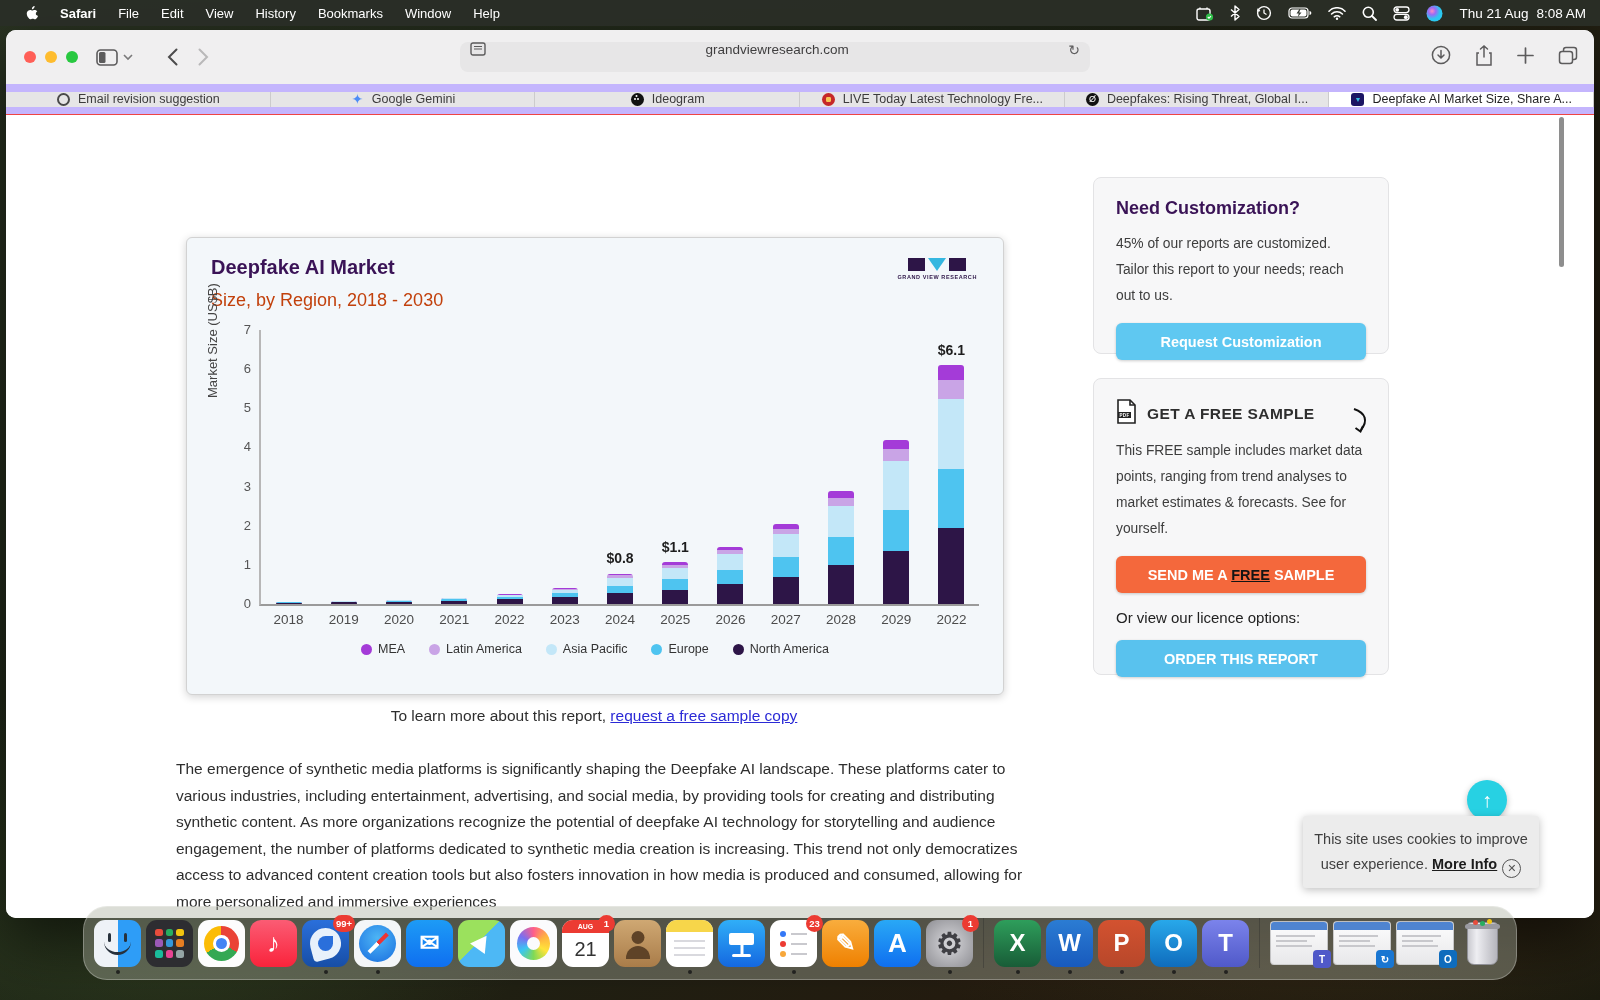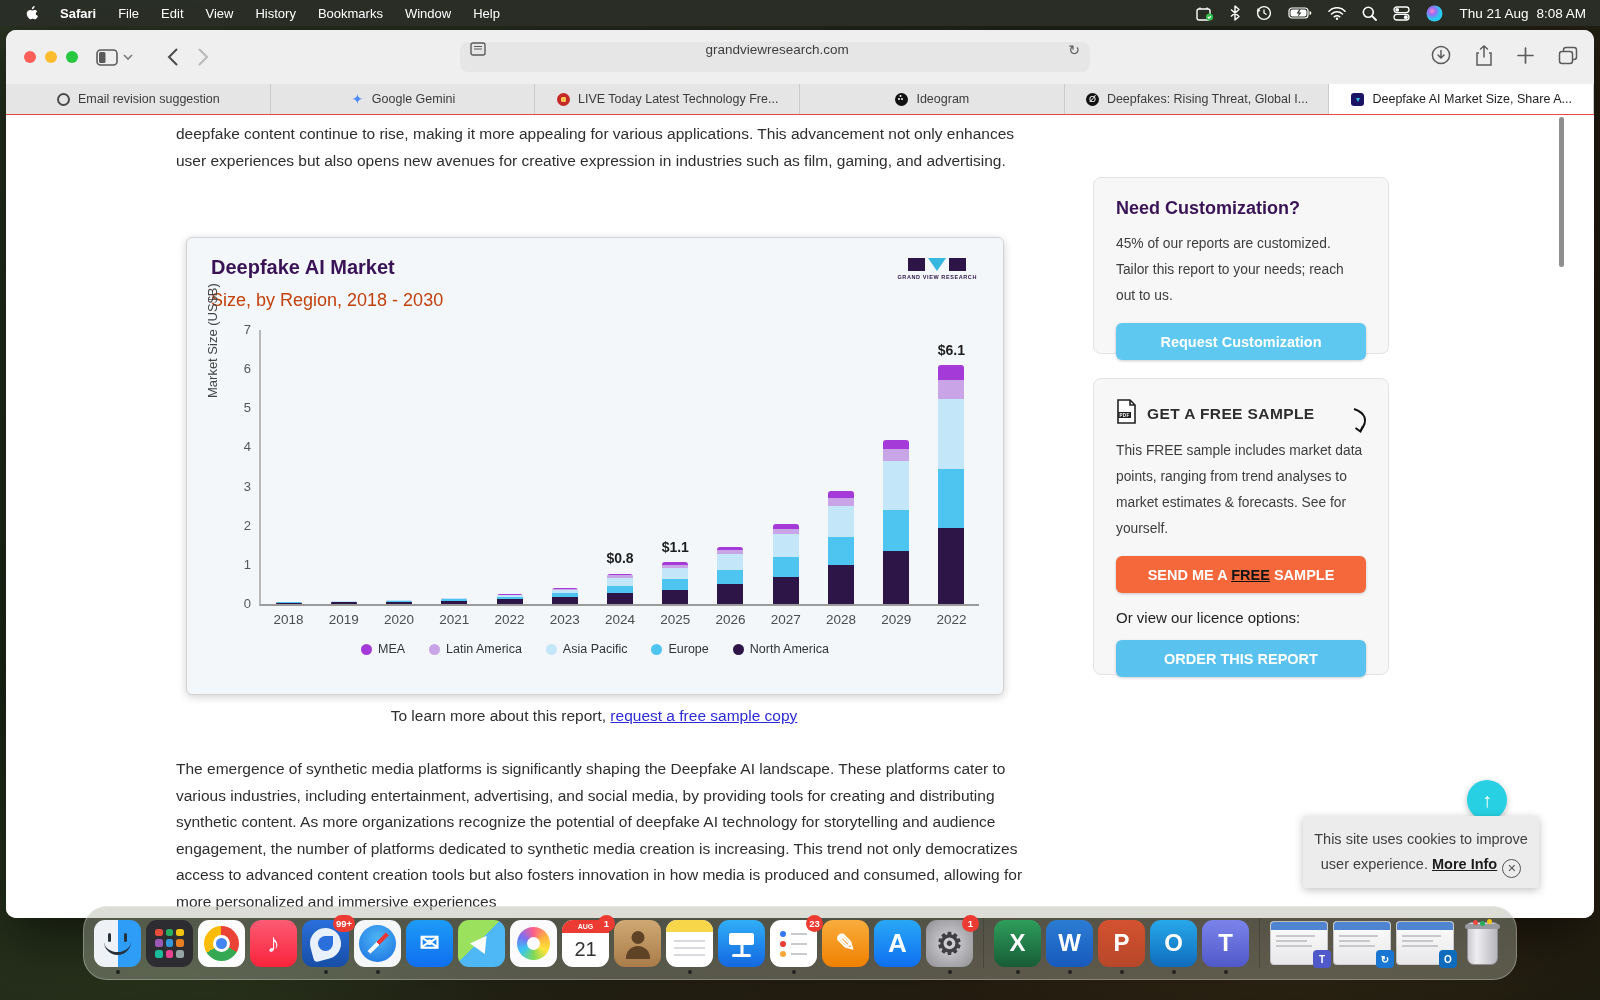--- a/index.html
+++ b/index.html
@@ -29,21 +29,21 @@
   .l-red{background:#ff5f57;} .l-yellow{background:#febc2e;} .l-green{background:#28c840;}
   .tbtn{display:flex;align-items:center;justify-content:center;color:#5c5b5c;margin-left:18px;}
   .tbtn svg{display:block;}
   .urlbar{position:absolute;left:454px;top:12px;width:630px;height:30px;background:#e7e6e7;border-radius:8px;
     display:flex;align-items:flex-start;color:#4c4b4c;font-size:13.5px;}
   .urlbar .reader{margin-left:10px;}
   .urlbar .domain{flex:1;text-align:center;color:#3f3e3f;}
   .urlbar .reload{margin-right:10px;font-size:14px;color:#5c5b5c;}
   .tool-right{position:absolute;right:16px;top:0;height:54px;display:flex;align-items:center;gap:24px;color:#5c5b5c;}
   
-  .tabbar{position:absolute;left:0;top:54px;width:100%;height:30px;background:#c4b5fd;display:flex;border-bottom:5px solid #ef4444;}
+  .tabbar{position:absolute;left:0;top:54px;width:100%;height:30px;background:#c4b5fd;display:flex;border-bottom:5px solid #ef4444;align-items:center;}
   .tab{flex:1;display:flex;align-items:center;justify-content:center;gap:7px;font-size:12.5px;color:#3c3b3c;
     background:#e6e5e6;border-right:1px solid #cccbcc;white-space:nowrap;overflow:hidden;}
   .tab.active{background:#fff;color:#1f1e1f;}
   .tab .fav{width:15px;height:15px;flex:0 0 auto;display:flex;align-items:center;justify-content:center;}
   
   .content{position:absolute;left:0;top:85px;width:1588px;height:803px;background:#fff;overflow:hidden;}
   .para{position:absolute;color:#2e2e2e;font-size:15.5px;line-height:26.5px;}
   .intro{left:170px;top:6px;width:848px;}
   .body-par{left:170px;top:641px;width:848px;}
   .caption{position:absolute;left:180px;top:592px;width:816px;text-align:center;font-size:15.5px;color:#2e2e2e;}
@@ -268,48 +268,47 @@
         <span>Email revision suggestion</span>
       </div>
       <div class="tab">
         <span class="fav">
           <span style="color:#4e8df6;font-size:14px;">✦</span>
         </span>
         <span>Google Gemini</span>
       </div>
       <div class="tab">
         <span class="fav">
-          <span style="width:13px;height:13px;border-radius:50%;display:inline-block;background:radial-gradient(circle,#f6c453 30%,#c62828 32%);"></span>
-        </span>
-        <span>LIVE Today Latest Technology Fre...</span>
-      </div>
-      <div class="tab">
-        <span class="fav">
           <span style="width:13px;height:13px;border-radius:50%;display:inline-block;background:#111;position:relative;">
             <span style="position:absolute;left:3px;top:5.5px;width:2px;height:2px;background:#fff;border-radius:50%;box-shadow:3px 0 0 #fff,1.5px -3px 0 #fff;"></span>
           </span>
         </span>
         <span>Ideogram</span>
       </div>
       <div class="tab">
         <span class="fav">
+          <span style="width:13px;height:13px;border-radius:50%;display:inline-block;background:radial-gradient(circle,#f6c453 30%,#c62828 32%);"></span>
+        </span>
+        <span>LIVE Today Latest Technology Fre...</span>
+      </div>
+      <div class="tab">
+        <span class="fav">
           <span style="width:13px;height:13px;border-radius:50%;background:#111;color:#fff;font-size:9px;display:inline-flex;align-items:center;justify-content:center;">Ø</span>
         </span>
         <span>Deepfakes: Rising Threat, Global I...</span>
       </div>
       <div class="tab active">
         <span class="fav">
           <span style="width:13px;height:13px;border-radius:3px;background:#1b1464;color:#35b7e0;font-size:7px;display:inline-flex;align-items:center;justify-content:center;">▼</span>
         </span>
         <span>Deepfake AI Market Size, Share A...</span>
       </div>
     </div>
 
   <div class="content">
-    <div class="para intro">deepfake content continue to rise, making it more appealing for various applications. This advancement not only enhances user experiences but also opens new avenues for creative expression in industries such as film, gaming, and advertising.</div>
 
     <div class="chart-card">
       <div class="chart-title">Deepfake AI Market</div>
       <div class="chart-sub">Size, by Region, 2018 - 2030</div>
       <div class="brand">
         <div class="marks">
             <div class="sq"></div>
             <div class="tri"></div>
             <div class="sq"></div>
           </div>

